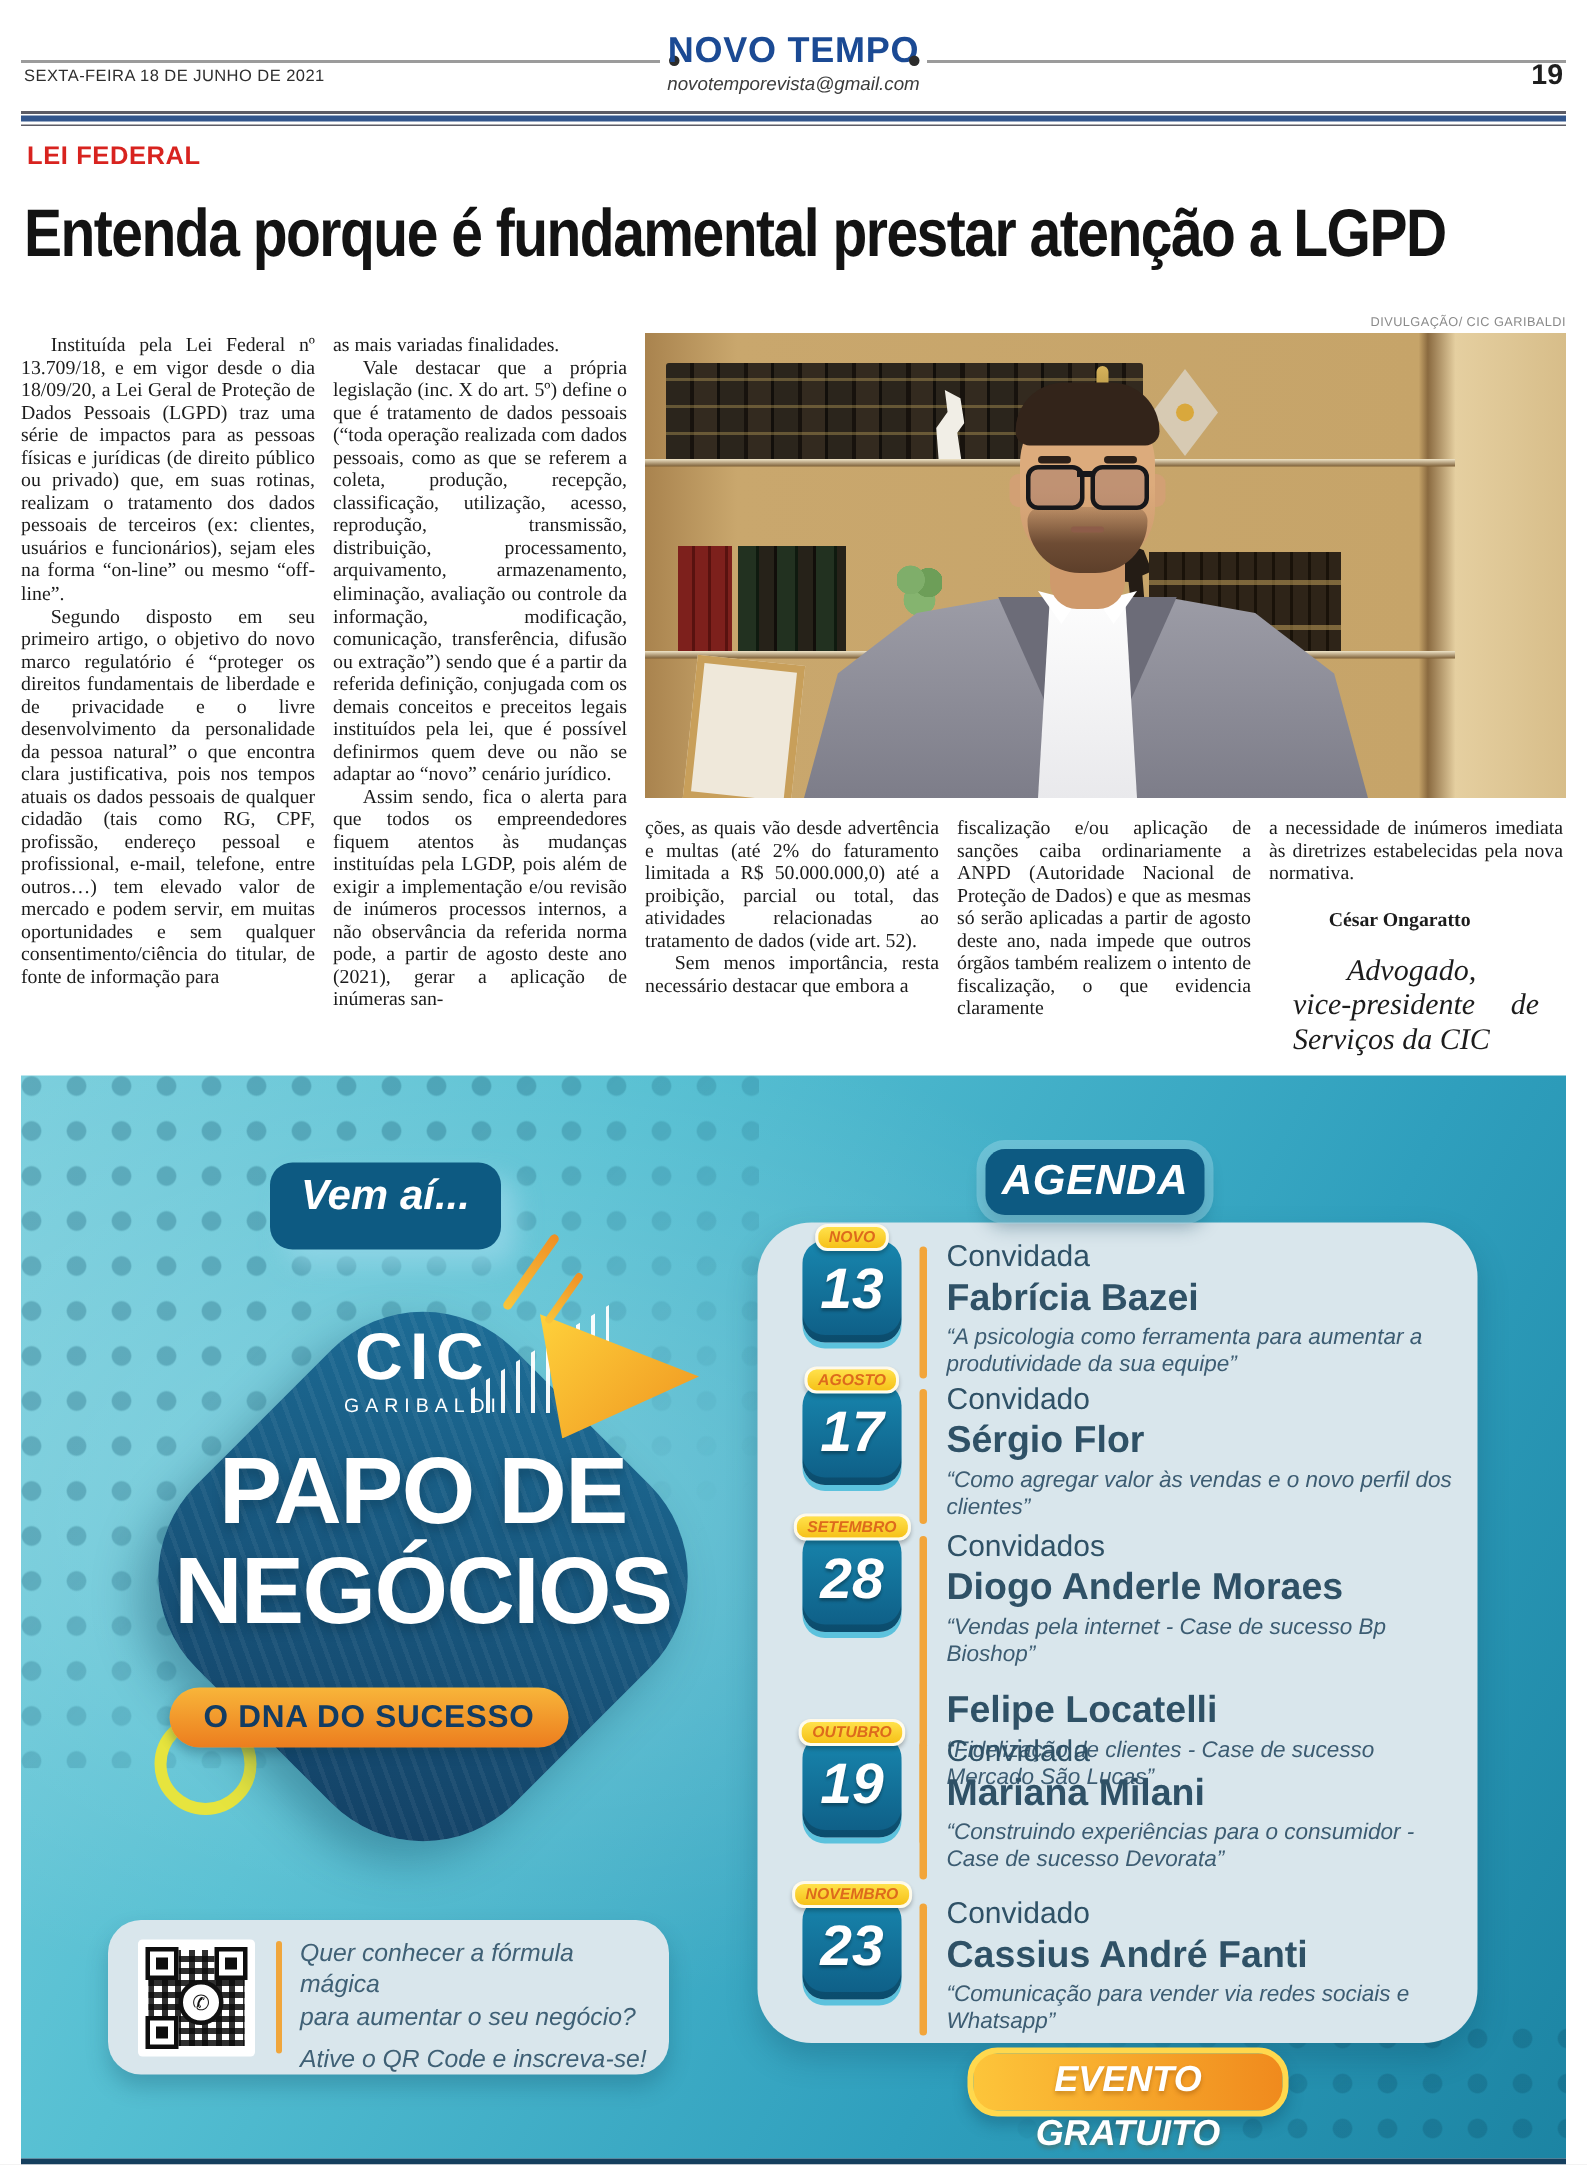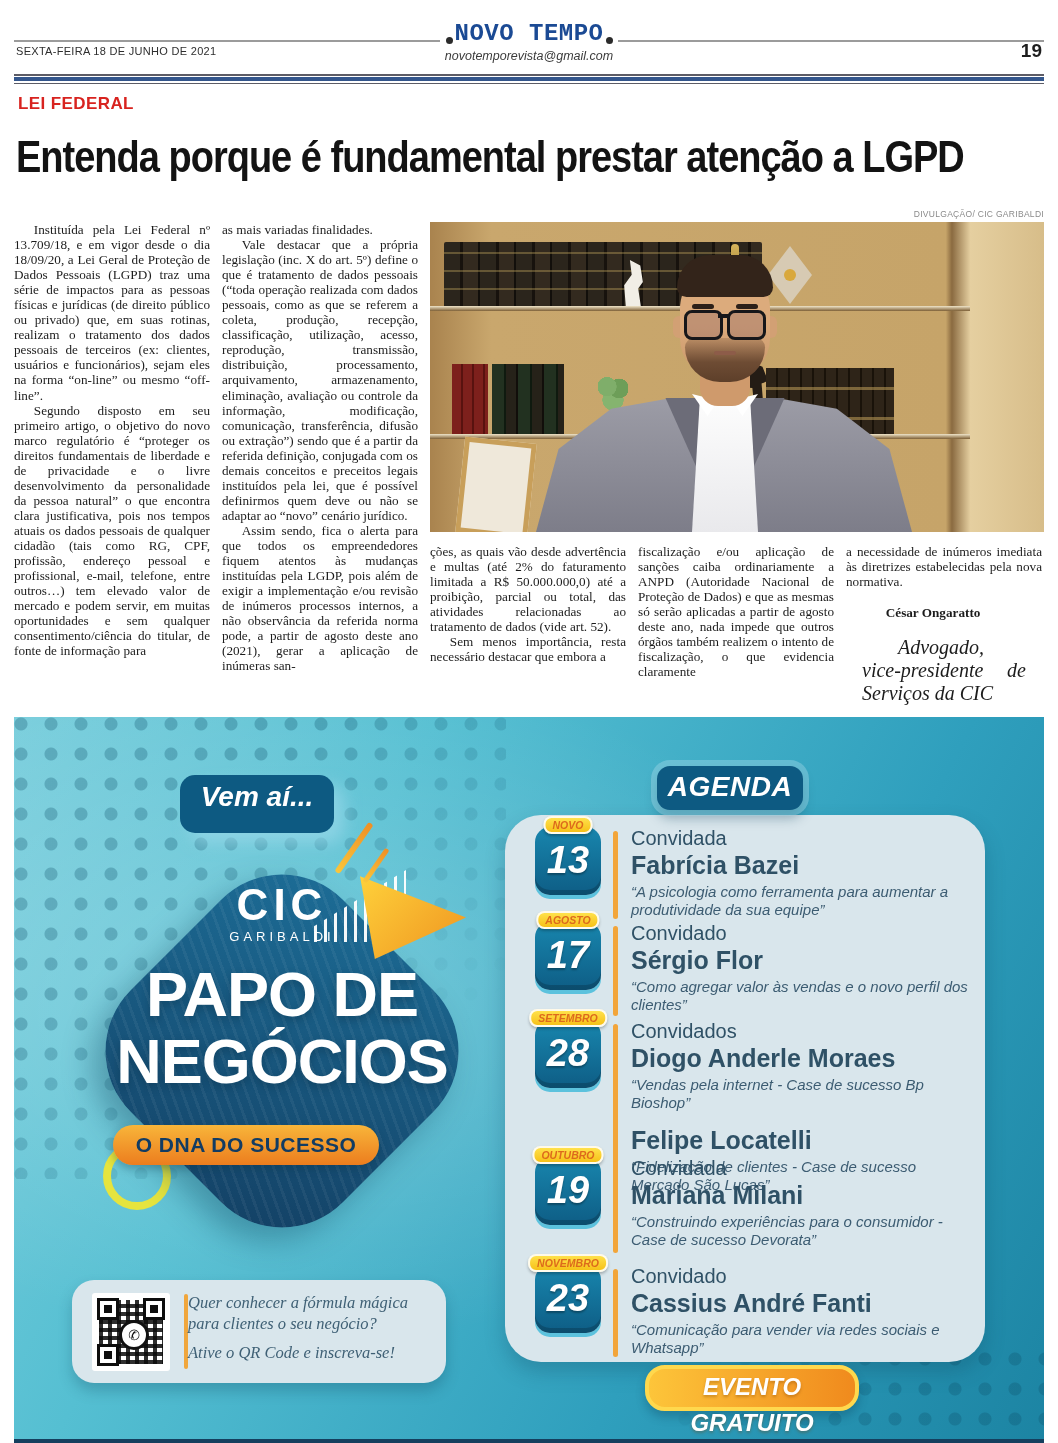--- a/index.html
+++ b/index.html
@@ -6,21 +6,21 @@
   .page{position:relative;width:1058px;height:1443px;background:#ffffff;margin:0 auto;
         font-family:"Liberation Serif",serif;overflow:hidden;}
   
   .np-header{position:absolute;left:0;top:0;width:1058px;height:92px;}
   .hrule{position:absolute;top:40px;height:2px;background:#9b9b9b;}
   .hrule.left{left:14px;width:426px;}
   .hrule.right{left:618px;width:426px;}
   .hdot{position:absolute;top:37px;width:7px;height:7px;border-radius:50%;background:#2b2b2b;}
   .hdot.l{left:446px;} .hdot.r{left:606px;}
   .masthead-title{position:absolute;left:379px;top:20px;width:300px;text-align:center;
-        font-family:Liberation Mono, monospace;font-weight:700;font-size:24px;color:#1b4a94;letter-spacing:.5px;}
+        font-family:Liberation Sans, sans-serif;font-weight:700;font-size:24px;color:#1b4a94;letter-spacing:.5px;}
   .masthead-email{position:absolute;left:379px;top:49px;width:300px;text-align:center;
         font-family:"Liberation Sans",sans-serif;font-style:italic;font-size:12.5px;color:#3c3c3c;}
   .np-date{position:absolute;left:16px;top:45px;font-family:"Liberation Sans",sans-serif;font-size:11px;color:#2e2e2e;letter-spacing:.3px;}
   .np-pageno{position:absolute;right:16px;top:40px;font-family:"Liberation Sans",sans-serif;font-weight:700;font-size:19px;color:#1e1e1e;}
   .rule3{position:absolute;left:14px;top:74px;width:1030px;}
   .rule3 .a{height:1.5px;background:#5c5c66;}
   .rule3 .b{height:4px;background:#33568c;margin:1.5px 0;}
   .rule3 .c{height:1.5px;background:#5c5c66;}
   
   .kicker{position:absolute;left:18px;top:94px;font-family:"Liberation Sans",sans-serif;
@@ -146,21 +146,21 @@
   .qr{position:absolute;left:20px;top:13px;width:78px;height:78px;background:#ffffff;border-radius:3px;}
   .qr-noise{position:absolute;inset:7px;
         background:repeating-linear-gradient(0deg,rgba(10,10,10,.85) 0 4px,transparent 4px 8px),
                    repeating-linear-gradient(90deg,rgba(10,10,10,.85) 0 4px,transparent 4px 9px);}
   .finder{position:absolute;width:16px;height:16px;border:3px solid #0d0d0d;background:#fff;}
   .finder:after{content:"";position:absolute;left:4px;top:4px;width:8px;height:8px;background:#0d0d0d;}
   .finder.f1{left:5px;top:5px;} .finder.f2{right:5px;top:5px;} .finder.f3{left:5px;bottom:5px;}
   .qr-wa{position:absolute;left:27px;top:27px;width:24px;height:24px;border-radius:50%;background:#fff;
         border:3px solid #111;text-align:center;line-height:24px;font-size:14px;color:#111;}
   .qr-divider{position:absolute;left:112px;top:14px;width:4px;height:75px;background:#f0a63c;border-radius:2px;}
-  .qr-text{position:absolute;left:116px;top:12px;width:236px;color:#3f6075;font-style:italic;font-size:16.5px;line-height:1.3;font-family:Liberation Serif, serif;}
+  .qr-text{position:absolute;left:128px;top:12px;width:236px;color:#3f6075;font-style:italic;font-size:16.5px;line-height:1.3;}
   .qr-text .l3{margin-top:7px;}
   .agenda-panel{position:absolute;left:491px;top:98px;width:480px;height:547px;border-radius:36px;
         background:#d9e6ec;box-shadow:0 10px 20px rgba(10,60,85,.25);}
   .agenda-pill{position:absolute;left:643px;top:49px;width:146px;height:44px;border-radius:13px;
         background:#0d5a82;box-shadow:0 0 0 6px rgba(165,218,232,.4),0 8px 12px rgba(10,60,85,.35);
         color:#fff;font-weight:700;font-style:italic;font-size:28px;text-align:center;line-height:42px;letter-spacing:.5px;}
   .agenda-item{position:absolute;left:521px;width:436px;}
   .cal{position:absolute;left:0;top:0;width:66px;height:68px;border-radius:15px;
         background:linear-gradient(180deg,#1886ae,#0e5d85);
         box-shadow:0 4px 0 rgba(78,190,219,.9),inset 0 -5px 0 rgba(0,0,0,.18);}
@@ -300,21 +300,21 @@
       <div class="qr">
         <div class="qr-noise"></div>
         <div class="finder f1"></div>
         <div class="finder f2"></div>
         <div class="finder f3"></div>
         <div class="qr-wa">✆</div>
       </div>
       <div class="qr-divider"></div>
       <div class="qr-text">
         <div>Quer conhecer a fórmula mágica</div>
-        <div>para clientes o seu negócio?</div>
+        <div>para aumentar o seu negócio?</div>
         <div class="l3">Ative o QR Code e inscreva-se!</div>
       </div>
     </div>
 
     <div class="agenda-panel"></div>
     <div class="agenda-pill">AGENDA</div>
 
     <div class="agenda-item" style="top:110px">
       <div class="cal">
         <div class="cal-tab">NOVO</div>

